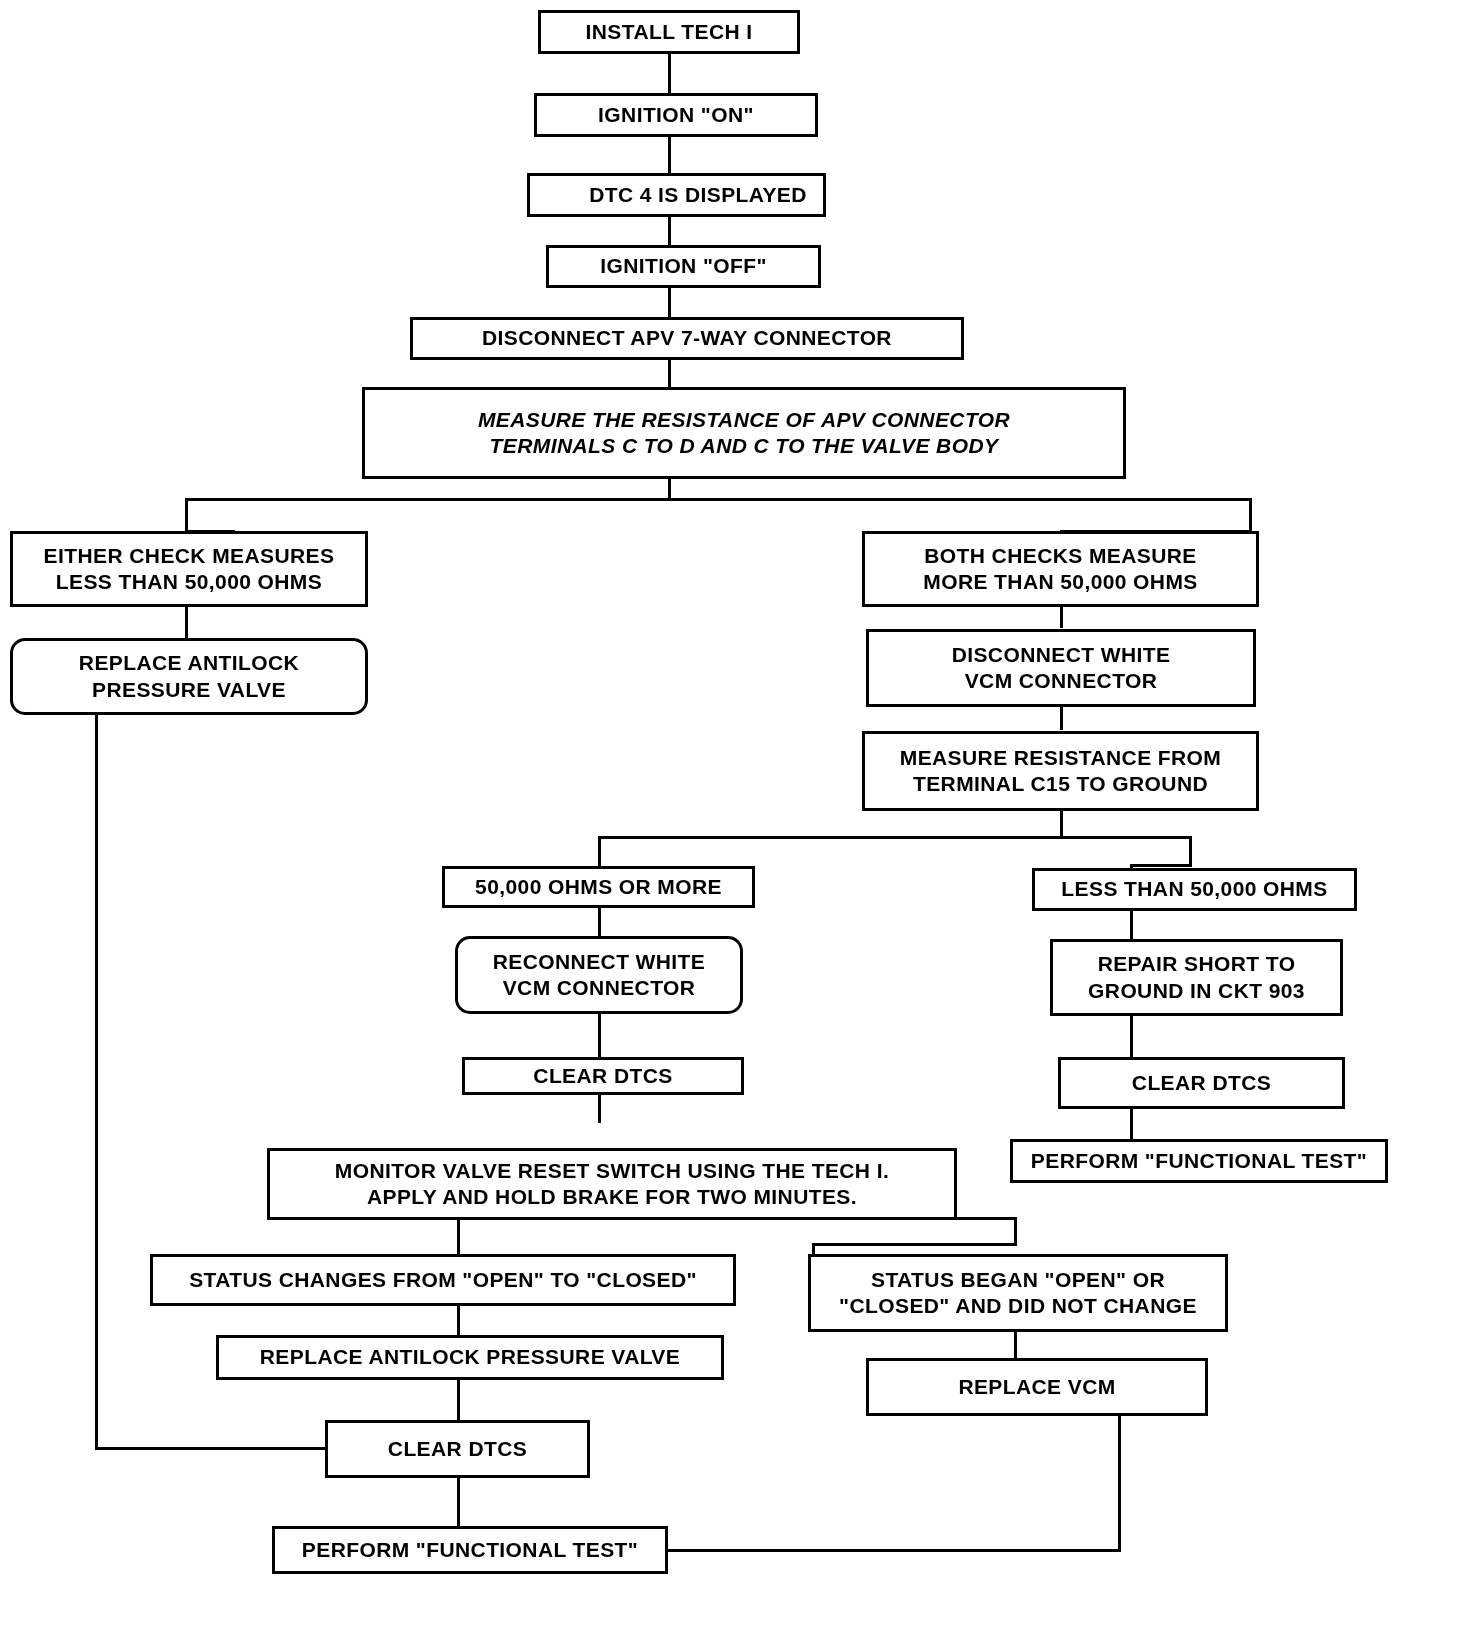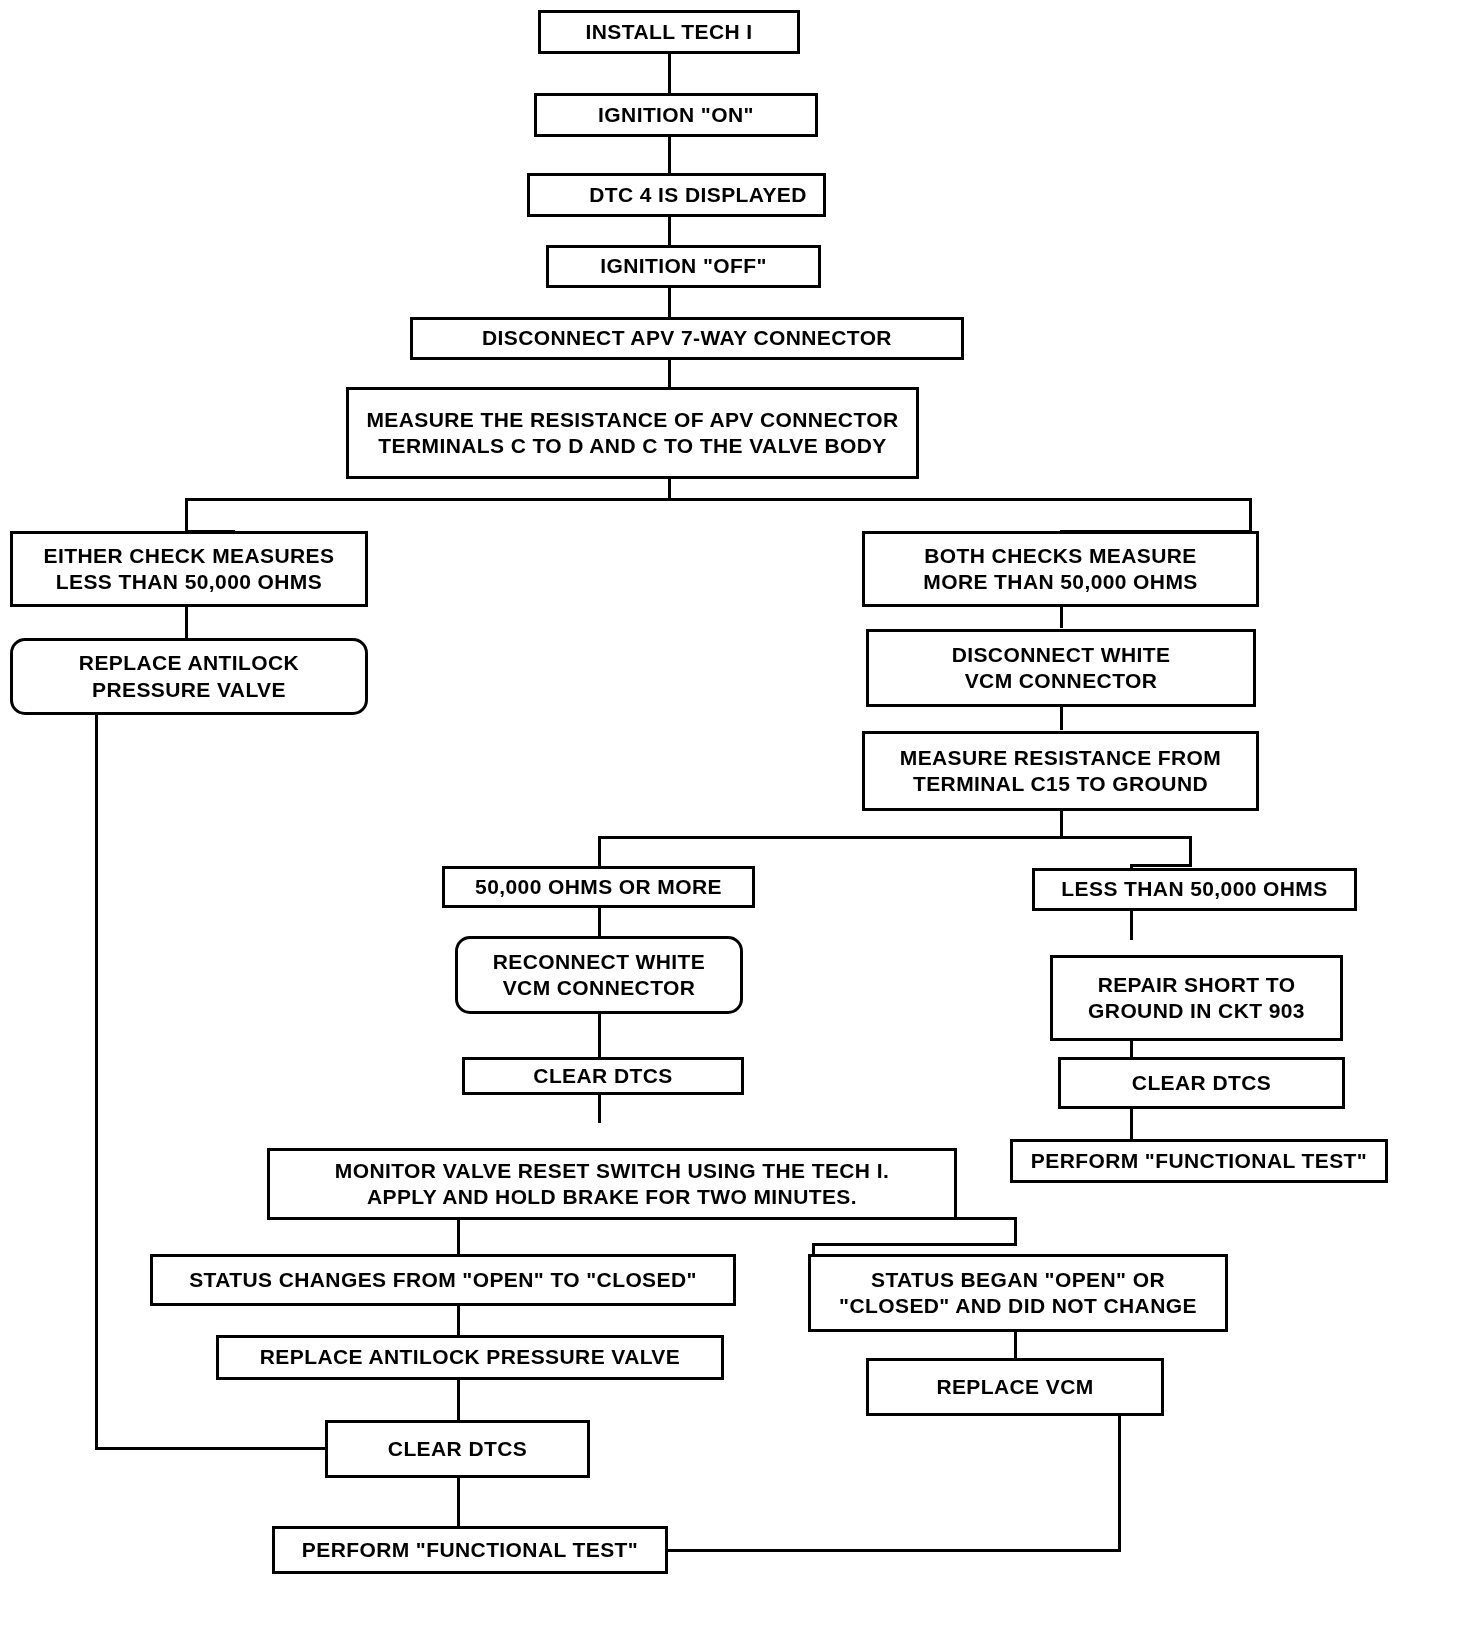--- a/index.html
+++ b/index.html
@@ -114,21 +114,21 @@
   <div class="node" style="left:538px; top:10px; width:262px; height:44px;">INSTALL TECH I</div>
 
   <div class="node" style="left:534px; top:93px; width:284px; height:44px;">IGNITION "ON"</div>
 
   <div class="node" style="left:527px; top:173px; width:299px; height:44px;padding-left:43px;">DTC 4 IS DISPLAYED</div>
 
   <div class="node" style="left:546px; top:245px; width:275px; height:43px;">IGNITION "OFF"</div>
 
   <div class="node" style="left:410px; top:317px; width:554px; height:43px;">DISCONNECT  APV 7-WAY CONNECTOR</div>
 
-  <div class="node two-line" style="left:346px; top:387px; width:573px; height:92px;">MEASURE THE RESISTANCE OF APV CONNECTOR
+  <div class="node two-line" style="left:362px; top:387px; width:764px; height:92px;font-style:italic;">MEASURE THE RESISTANCE OF APV CONNECTOR
 TERMINALS C TO D AND C TO THE VALVE BODY</div>
 
   <div class="node two-line" style="left:10px; top:531px; width:358px; height:76px;">EITHER CHECK MEASURES
 LESS THAN 50,000 OHMS</div>
 
   <div class="node two-line" style="left:10px; top:638px; width:358px; height:77px;border-radius:15px;">REPLACE ANTILOCK
 PRESSURE VALVE</div>
 
   <div class="node two-line" style="left:862px; top:531px; width:397px; height:76px;">BOTH CHECKS MEASURE
 MORE THAN 50,000 OHMS</div>
@@ -139,38 +139,38 @@
   <div class="node two-line" style="left:862px; top:731px; width:397px; height:80px;">MEASURE RESISTANCE FROM
 TERMINAL C15 TO GROUND</div>
 
   <div class="node" style="left:442px; top:866px; width:313px; height:42px;">50,000 OHMS OR MORE</div>
 
   <div class="node" style="left:1032px; top:868px; width:325px; height:43px;">LESS THAN 50,000 OHMS</div>
 
   <div class="node two-line" style="left:455px; top:936px; width:288px; height:78px;border-radius:15px;">RECONNECT WHITE
 VCM CONNECTOR</div>
 
-  <div class="node two-line" style="left:1050px; top:939px; width:293px; height:86px;margin-top:16px;">REPAIR SHORT TO
+  <div class="node two-line" style="left:1050px; top:939px; width:293px; height:77px;">REPAIR SHORT TO
 GROUND IN CKT 903</div>
 
   <div class="node" style="left:462px; top:1057px; width:282px; height:38px;">CLEAR DTCS</div>
 
   <div class="node" style="left:1058px; top:1057px; width:287px; height:52px;">CLEAR DTCS</div>
 
   <div class="node" style="left:1010px; top:1139px; width:378px; height:44px;">PERFORM "FUNCTIONAL TEST"</div>
 
   <div class="node two-line" style="left:267px; top:1122px; width:690px; height:72px;margin-top:26px;">MONITOR VALVE RESET SWITCH USING THE TECH I.
 APPLY AND HOLD BRAKE FOR TWO MINUTES.</div>
 
   <div class="node" style="left:150px; top:1254px; width:586px; height:52px;">STATUS CHANGES FROM "OPEN" TO "CLOSED"</div>
 
   <div class="node two-line" style="left:808px; top:1254px; width:420px; height:78px;">STATUS BEGAN "OPEN" OR
 "CLOSED" AND DID NOT CHANGE</div>
 
   <div class="node" style="left:216px; top:1335px; width:508px; height:45px;">REPLACE ANTILOCK PRESSURE VALVE</div>
 
-  <div class="node" style="left:866px; top:1358px; width:298px; height:58px;">REPLACE VCM</div>
+  <div class="node" style="left:866px; top:1358px; width:342px; height:58px;">REPLACE VCM</div>
 
   <div class="node" style="left:325px; top:1420px; width:265px; height:58px;">CLEAR DTCS</div>
 
   <div class="node" style="left:272px; top:1526px; width:396px; height:48px;">PERFORM "FUNCTIONAL TEST"</div>
 
 </div>
 
 </body></html>

